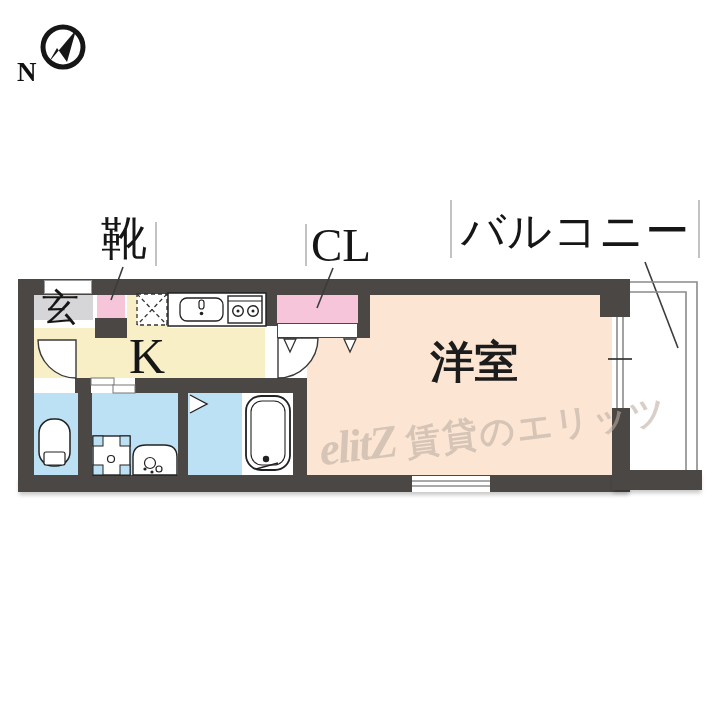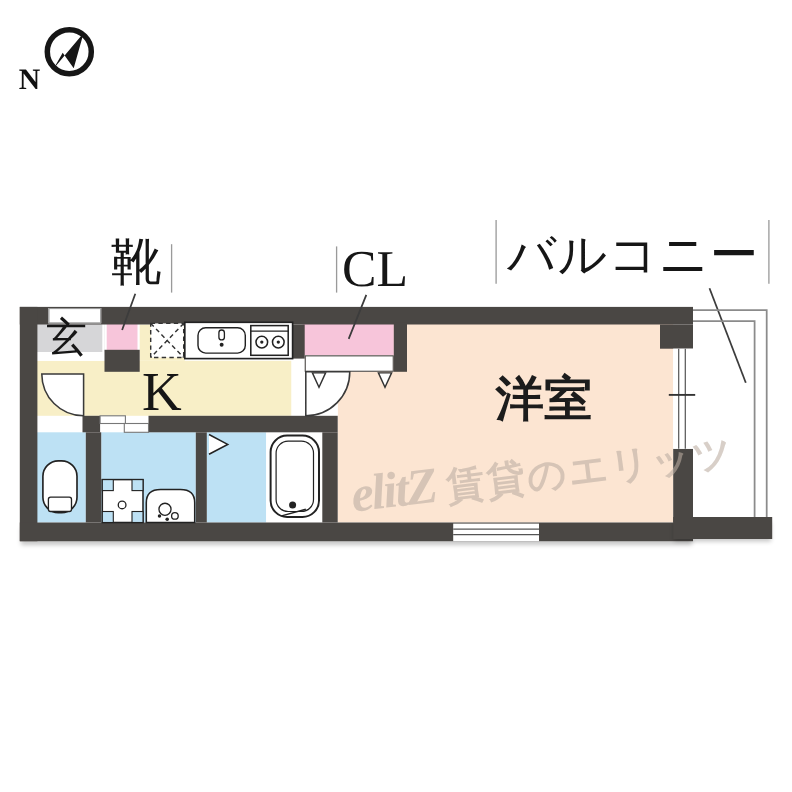--- a/index.html
+++ b/index.html
@@ -28,21 +28,21 @@
   .cl-strip{background:#fff;border:1px solid #4a4744;box-sizing:border-box;}
   
   svg.overlay{position:absolute;left:0;top:0;pointer-events:none;}
   
   .lbl{position:absolute;line-height:1;white-space:nowrap;color:#161616;}
   .lbl-shoes{left:101px;top:216px;font-size:46px;}
   .lbl-cl{left:311px;top:222px;font-size:47px;}
   .lbl-balcony{left:461px;top:210px;font-size:44px;letter-spacing:1px;}
   .lbl-genkan{left:42px;top:289px;font-size:37px;}
   .lbl-k{left:129px;top:331px;font-size:50px;}
-  .lbl-room{left:412px;top:340px;width:165px;text-align:center;font-size:44px;
+  .lbl-room{left:392px;top:340px;width:165px;text-align:center;font-size:44px;
             font-weight:600;line-height:1.05;color:#1c1c1c;}
   .lbl-n{left:17px;top:59px;font-size:27px;font-weight:bold;color:#111;}
   
   .watermark{
     position:absolute;left:318px;top:402px;transform:rotate(-7deg);
     color:var(--watermark);opacity:.58;white-space:nowrap;display:flex;
     align-items:baseline;gap:10px;pointer-events:none;
   }
   .wm-logo{font-style:italic;font-weight:900;font-size:46px;letter-spacing:-2px;}
   .wm-text{font-weight:700;font-size:35px;letter-spacing:2px;}

